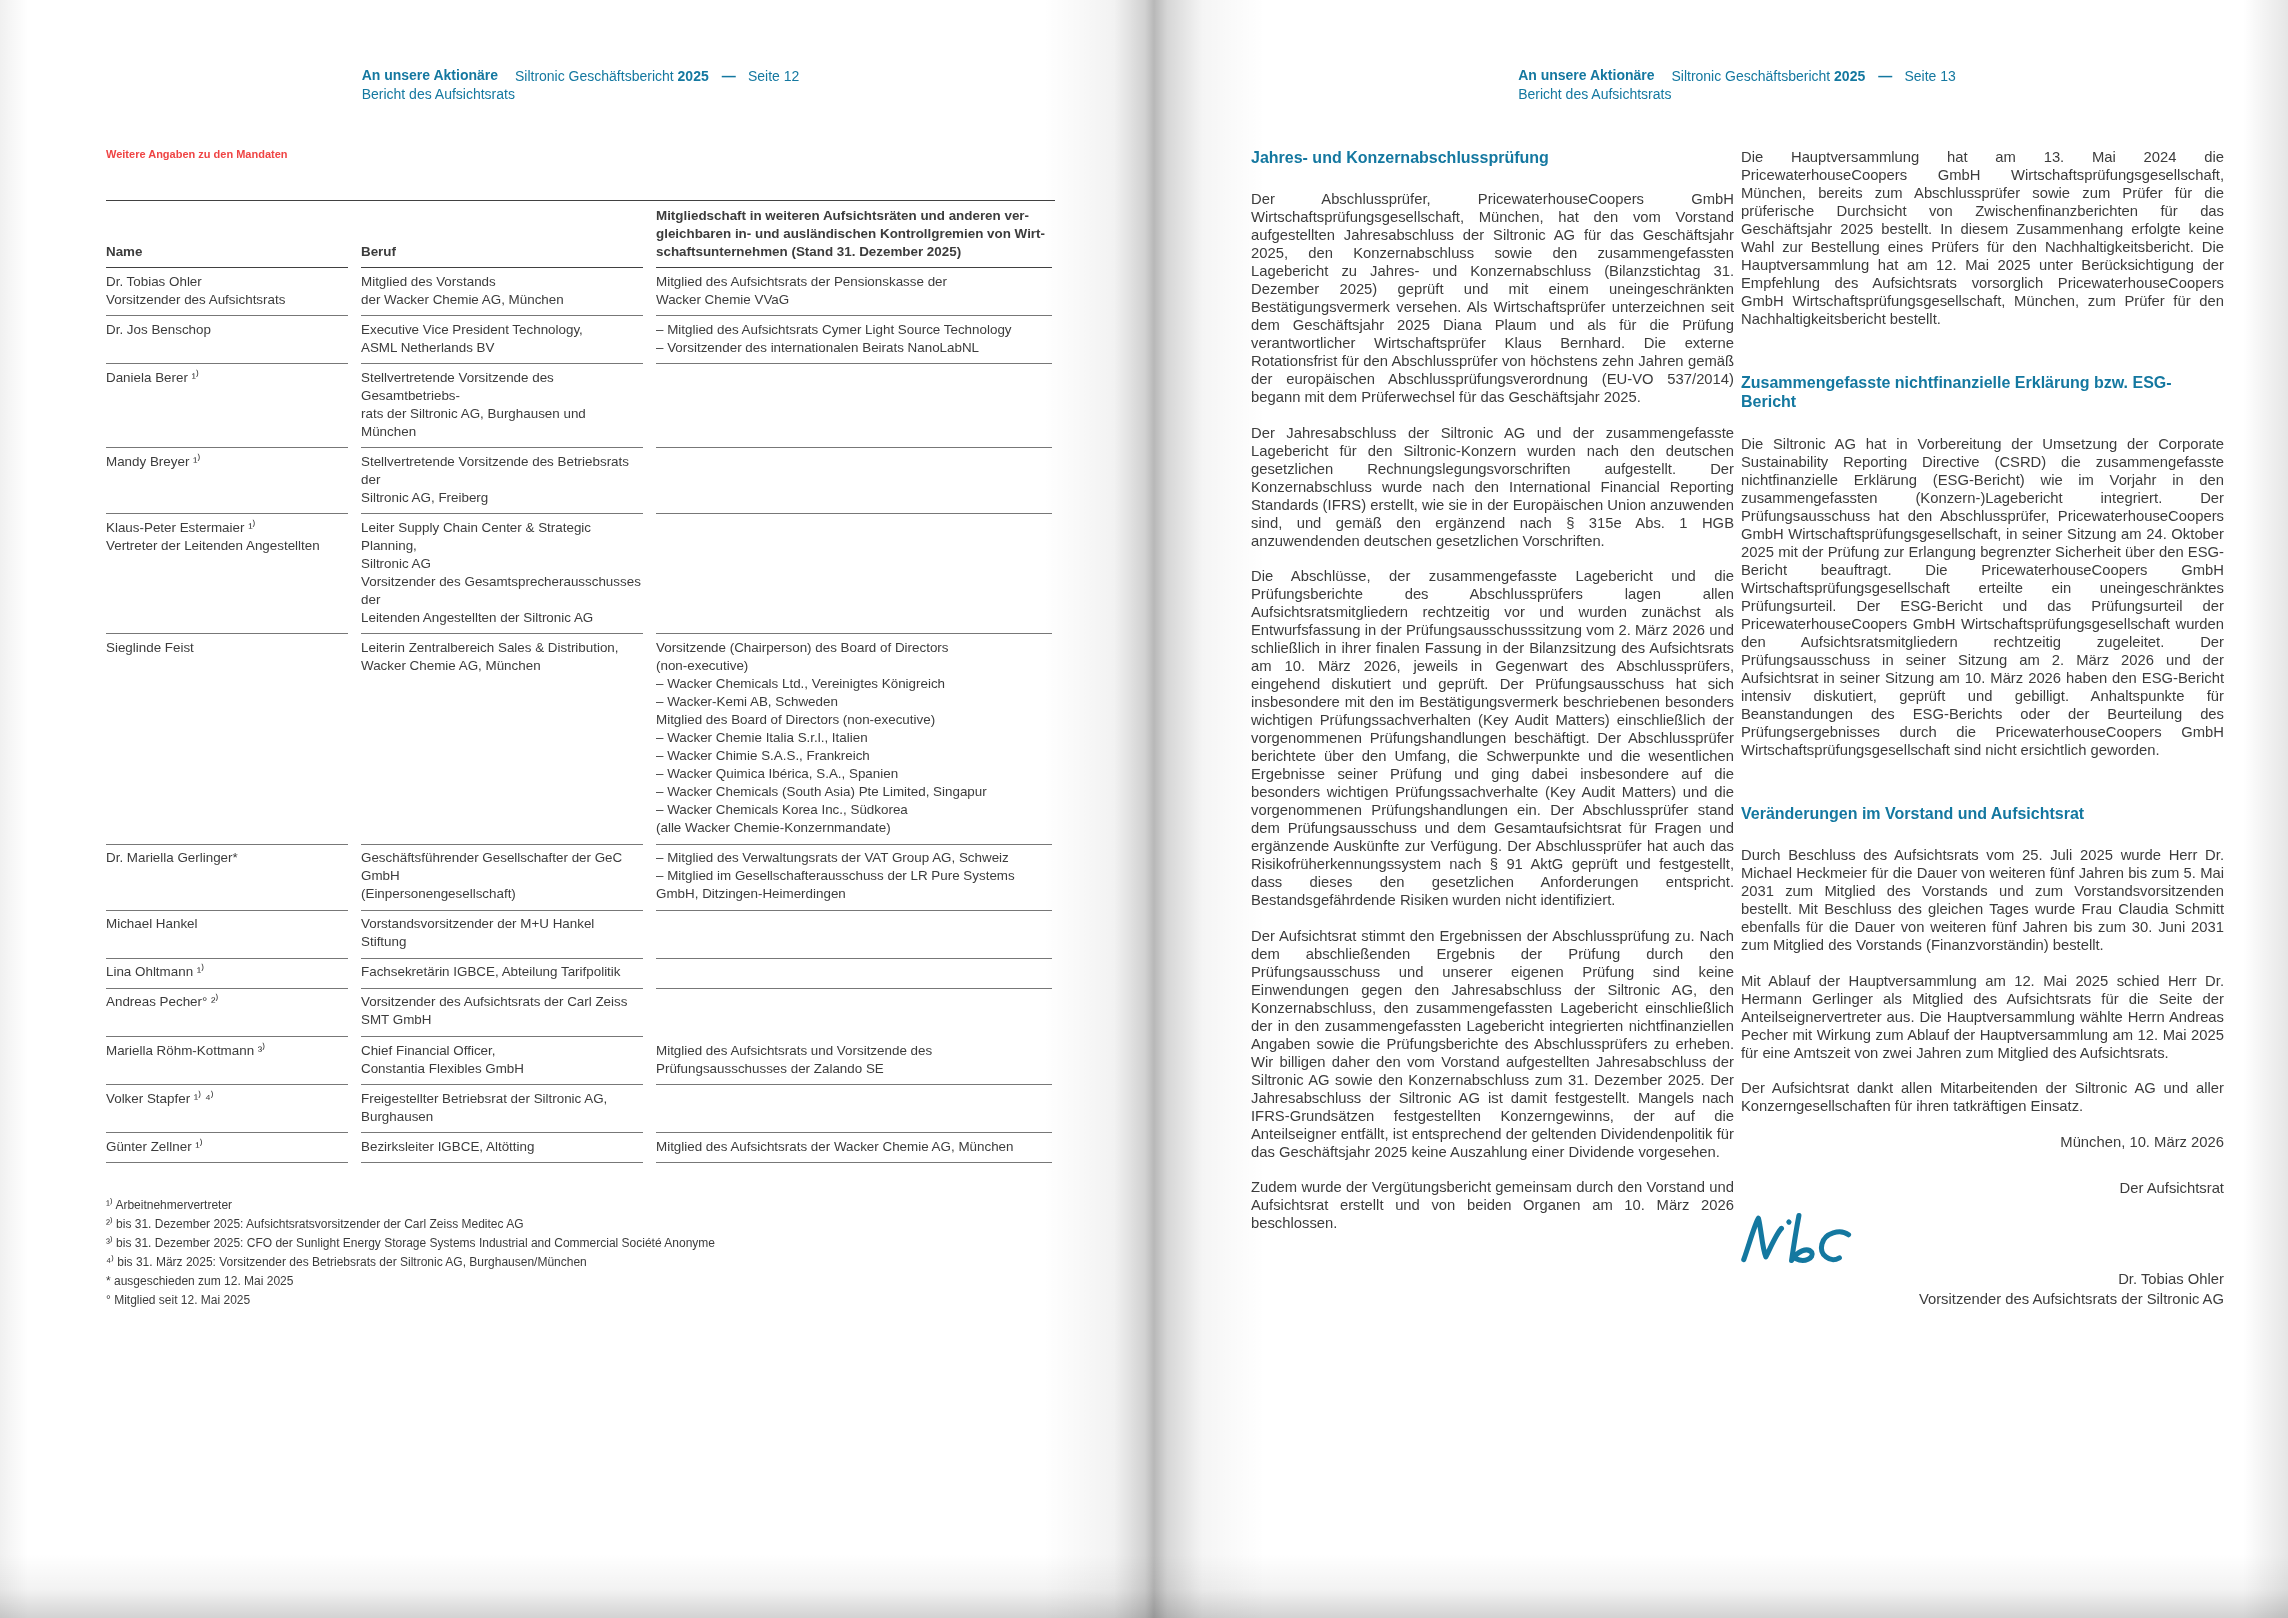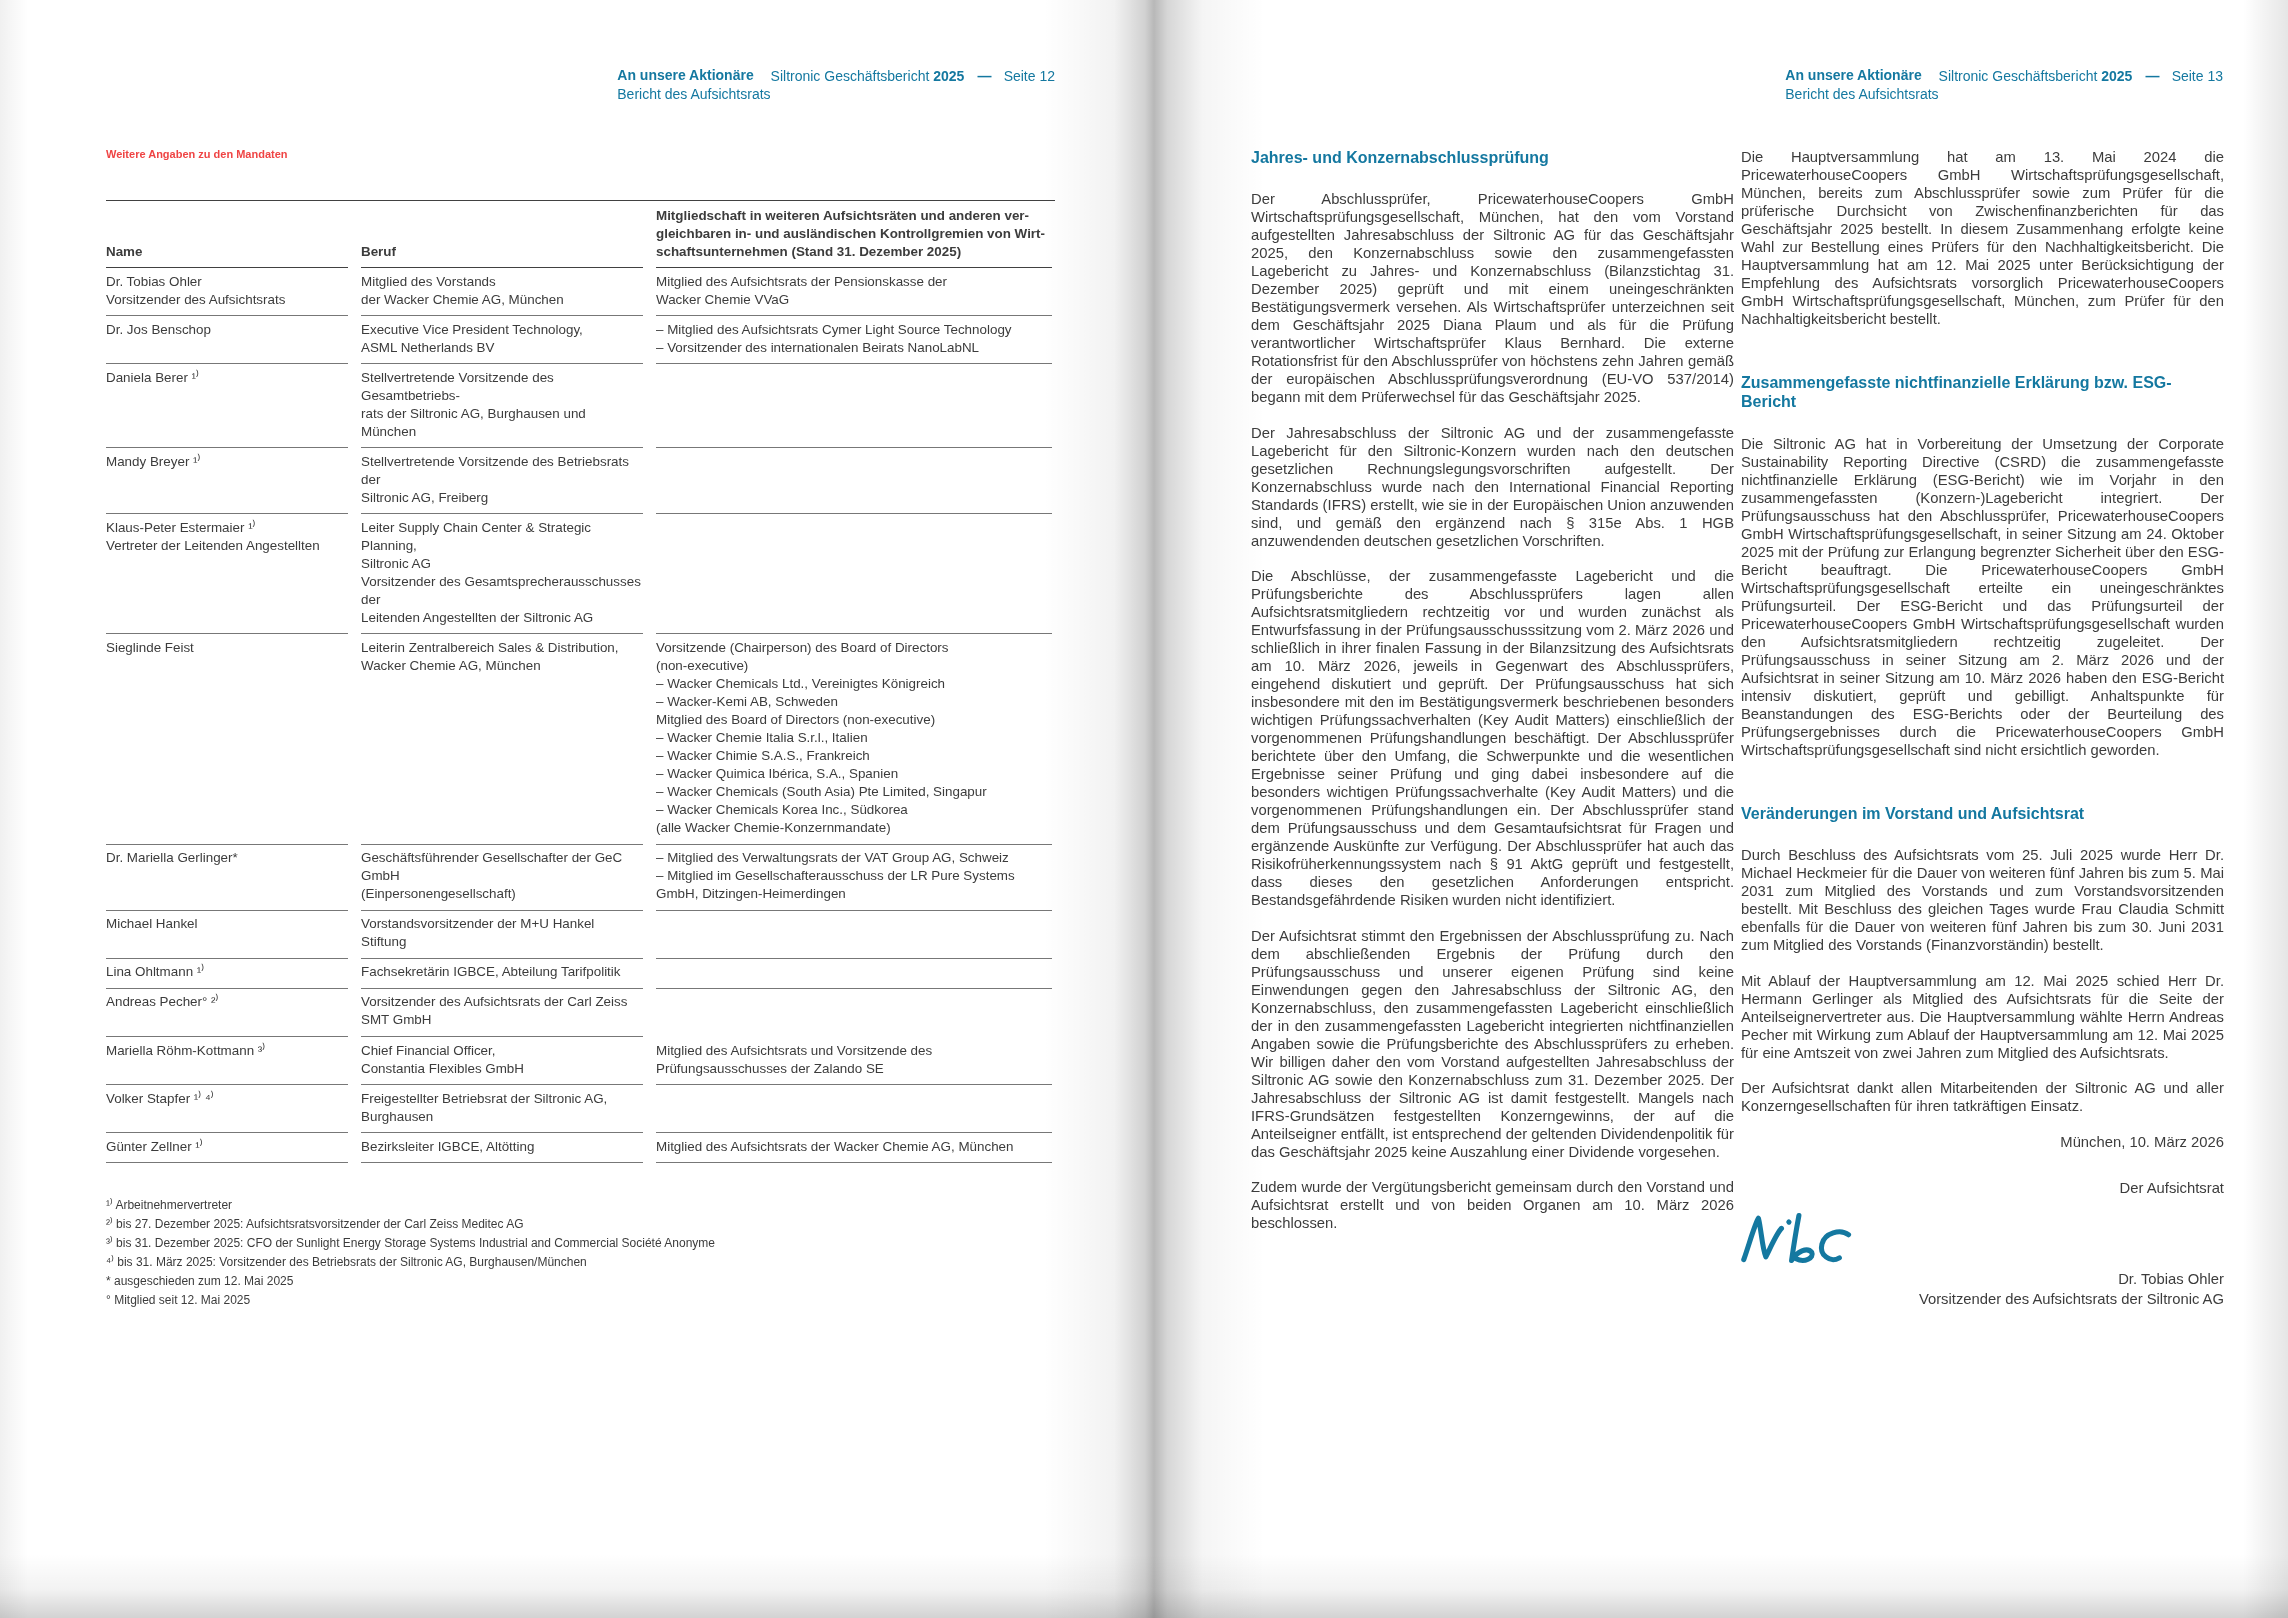--- a/index.html
+++ b/index.html
@@ -35,21 +35,21 @@
   .left-edge-shadow{
     position:absolute;top:0;left:0;width:28px;height:1619px;
     background:linear-gradient(to left, rgba(0,0,0,0) 0%, rgba(0,0,0,0.06) 100%);
     pointer-events:none;
   }
 
   
   .page-head{
     position:absolute;top:66px;height:46px;
     font-size:14px;line-height:19.4px;color:#1478a0;
-    display:flex;justify-content:flex-end;align-items:flex-start;
+    display:flex;justify-content:center;align-items:flex-start;
   }
   .page-head .sect b{display:block;font-weight:bold;}
   .page-head .sect span{display:block;}
   .page-head .docref{white-space:nowrap;padding-top:0.9px;}
   .page-head .docref .yr{font-weight:bold;}
   .page-head .docref .dash{font-weight:bold;margin:0 9.2px;letter-spacing:-0.9px;}
   .head-left{left:106px;width:949px;}
   .head-right{left:1251px;width:972px;}
 
   
@@ -208,21 +208,21 @@
       </div>
       <div class="trow">
         <div>Günter Zellner ¹⁾</div>
         <div>Bezirksleiter IGBCE, Altötting</div>
         <div>Mitglied des Aufsichtsrats der Wacker Chemie AG, München</div>
       </div>
     </div>
 
     <div class="footnotes">
       <div>¹⁾ Arbeitnehmervertreter</div>
-      <div>²⁾ bis 27. Dezember 2025: Aufsichtsratsvorsitzender der Carl Zeiss Meditec AG</div>
+      <div>²⁾ bis 31. Dezember 2025: Aufsichtsratsvorsitzender der Carl Zeiss Meditec AG</div>
       <div>³⁾ bis 31. Dezember 2025: CFO der Sunlight Energy Storage Systems Industrial and Commercial Société Anonyme</div>
       <div>⁴⁾ bis 31. März 2025: Vorsitzender des Betriebsrats der Siltronic AG, Burghausen/München</div>
       <div>*  ausgeschieden zum 12. Mai 2025</div>
       <div>°  Mitglied seit 12. Mai 2025</div>
     </div>
   </div>
 
   <div class="page-head head-right">
     <div class="sect">
       <b>An unsere Aktionäre</b>

